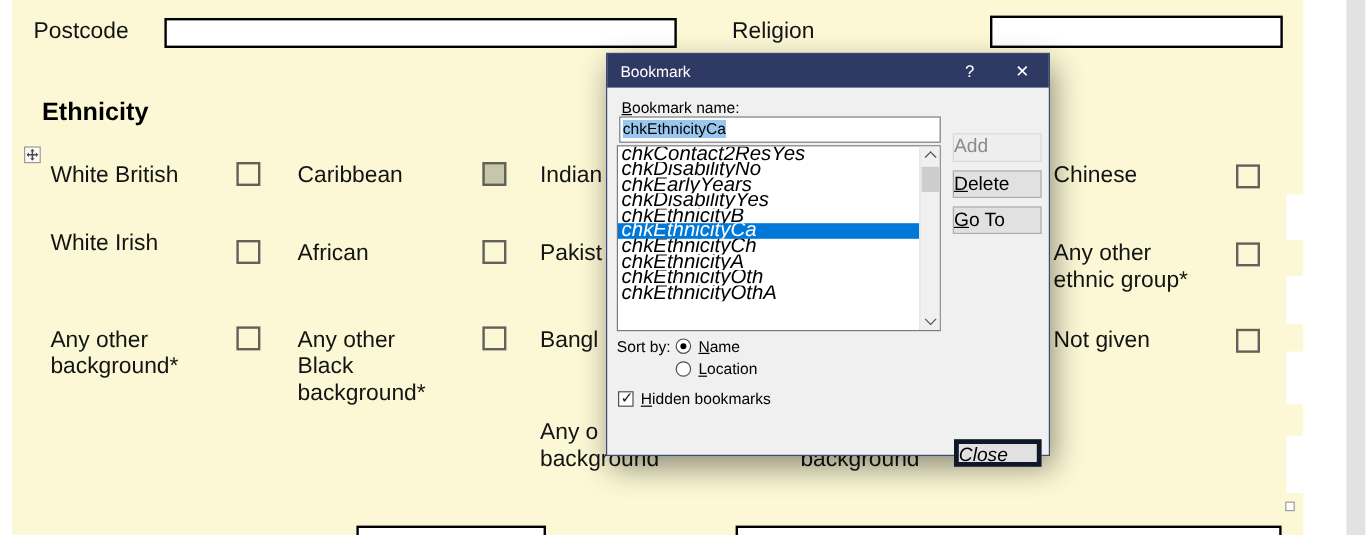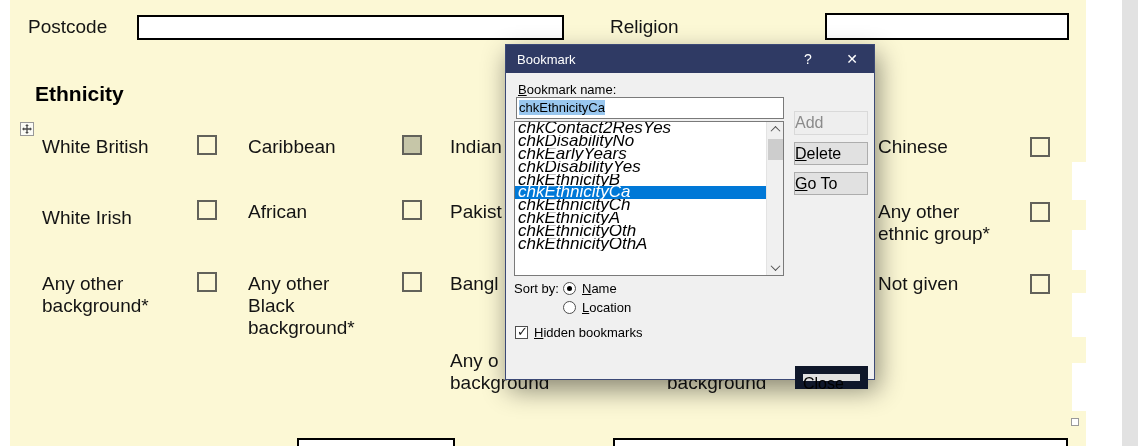--- a/index.html
+++ b/index.html
@@ -26,21 +26,21 @@
             border:1px solid #3c4976; box-shadow:3px 10px 24px rgba(0,0,0,0.45); font-size:13px; color:#000; z-index:10; }
   .titlebar { position:absolute; left:0; top:0; width:100%; height:28px; display:flex; align-items:center; padding-left:11px; color:#fff; font-size:13px; }
   .tb-btns { position:absolute; right:0; top:0; height:28px; display:flex; }
   .tb-btn { width:44px; height:28px; text-align:center; line-height:28px; color:#fff; font-size:14px; }
   .dlg-label { position:absolute; white-space:nowrap; }
   .u { text-decoration:underline; }
   .name-input { position:absolute; left:10px; top:52px; width:268px; height:22px; background:#fff; border:1px solid #7a7a7a; font-size:13px; line-height:20px; padding-left:2px; }
   .sel-text { background:#99c7ef; }
   .btn { position:absolute; width:74px; height:23px; background:#e1e1e1; border:1px solid #adadad; text-align:left; line-height:21px; font-size:16px;margin-top:14px; }
   .btn.disabled { background:#eeeeee; border-color:#d9d9d9; color:#8b8b8b; }
-  .btn.default { border:8px solid #0f172a; line-height:19px; }
+  .btn.default { border:4px solid #0f172a; line-height:19px;font-style:italic; }
   .listbox { position:absolute; left:8px; top:76px; width:270px; height:155px; background:#fff; border:1px solid #7a7a7a; overflow:hidden; }
   .litem { height:12.9px; line-height:12.9px; font-size:17px; padding-left:3px; white-space:nowrap; overflow:hidden; margin-right:17px;font-style:italic; }
   .litem.selected { background:#0078d7; color:#fff; }
   .vscroll { position:absolute; right:0; top:0; width:17px; height:100%; background:#f0f0f0; border-left:1px solid #e3e3e3; }
   .sb-btn { position:absolute; left:0; width:17px; height:15px; display:flex; align-items:center; justify-content:center; }
   .sb-btn.up { top:0; } .sb-btn.down { bottom:0; }
   .chev { width:7px; height:7px; border-left:1.6px solid #505050; border-top:1.6px solid #505050; }
   .chev.up { transform:rotate(45deg) translate(1px,1px); }
   .chev.down { transform:rotate(225deg) translate(1px,1px); }
   .sb-thumb { position:absolute; left:1px; top:17px; width:15px; height:21px; background:#cdcdcd; }
@@ -78,21 +78,21 @@
     </div>
   <span class="fcheck shaded" style="left:402px; top:135px;"></span>
   <div class="flabel" style="left:450px; top:136px;">
       <div>Indian</div>
     </div>
   <div class="flabel" style="left:878px; top:136px;">
       <div>Chinese</div>
     </div>
   <span class="fcheck" style="left:1030px; top:137px;"></span>
 
-  <div class="flabel" style="left:42px; top:207px;text-align:center;">
+  <div class="flabel" style="left:42px; top:192px;text-align:center;">
       <div>White Irish</div>
     </div>
   <span class="fcheck" style="left:197px; top:200px;"></span>
   <div class="flabel" style="left:248px; top:201px;">
       <div>African</div>
     </div>
   <span class="fcheck" style="left:402px; top:200px;"></span>
   <div class="flabel" style="left:450px; top:201px;">
       <div>Pakist</div>
     </div>

